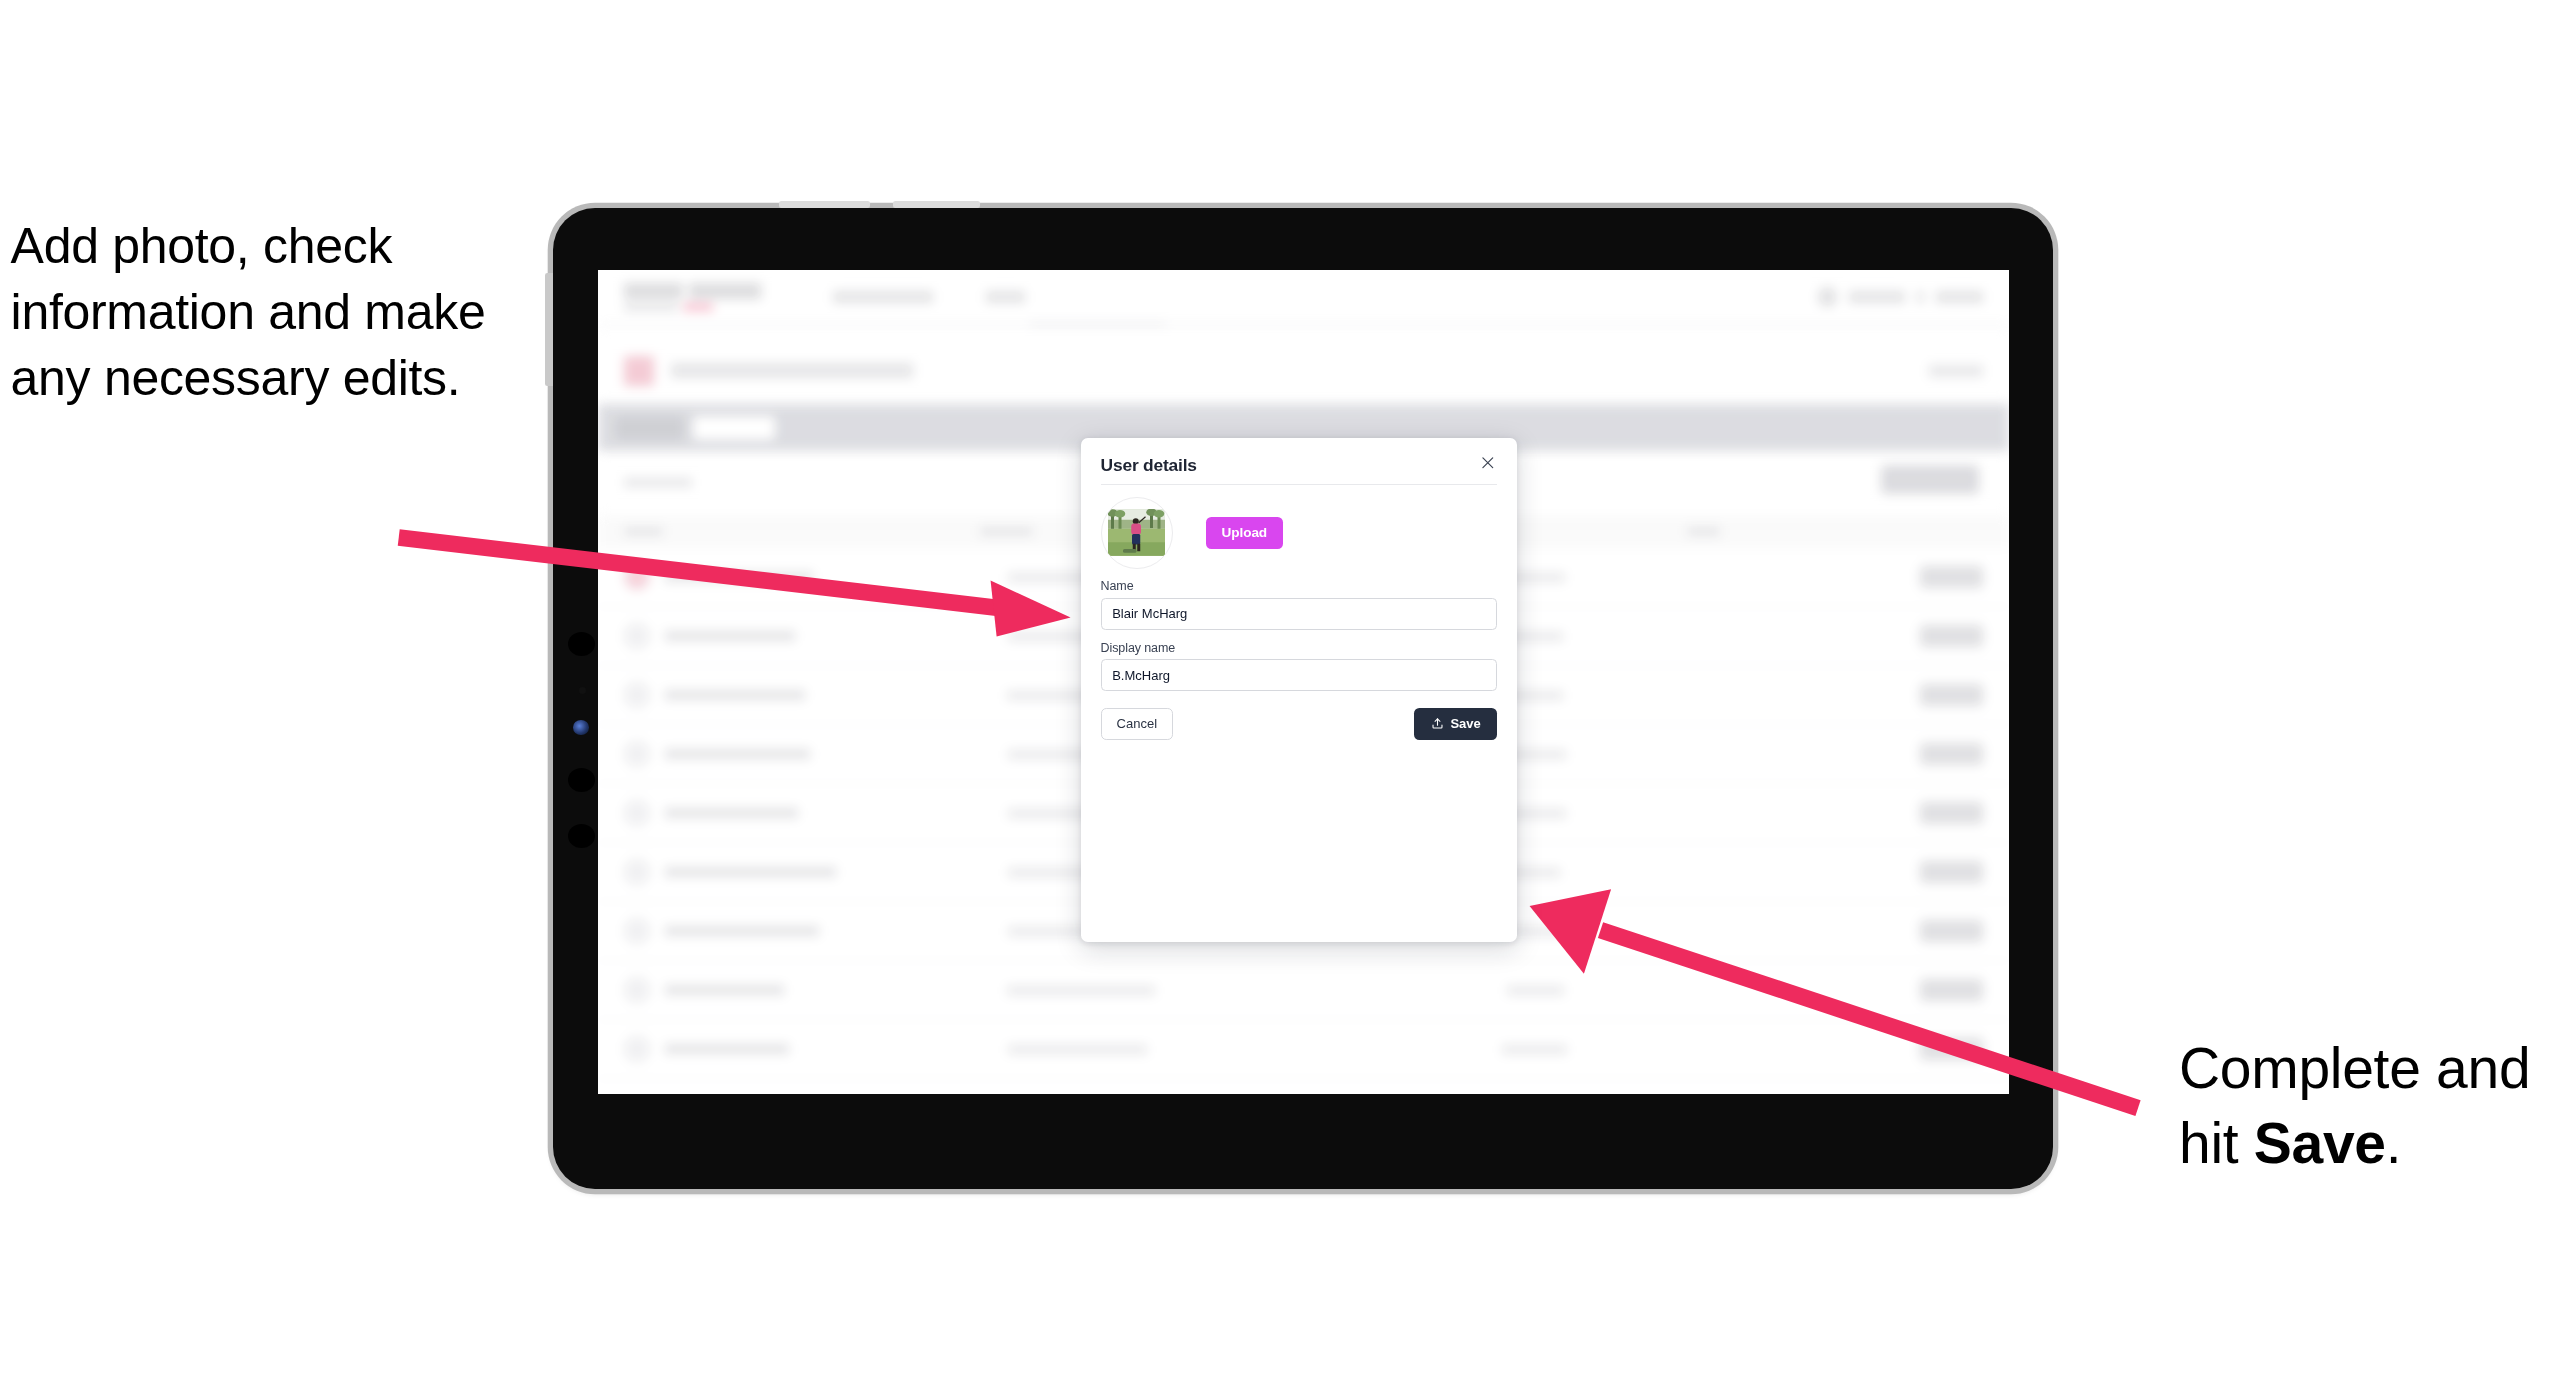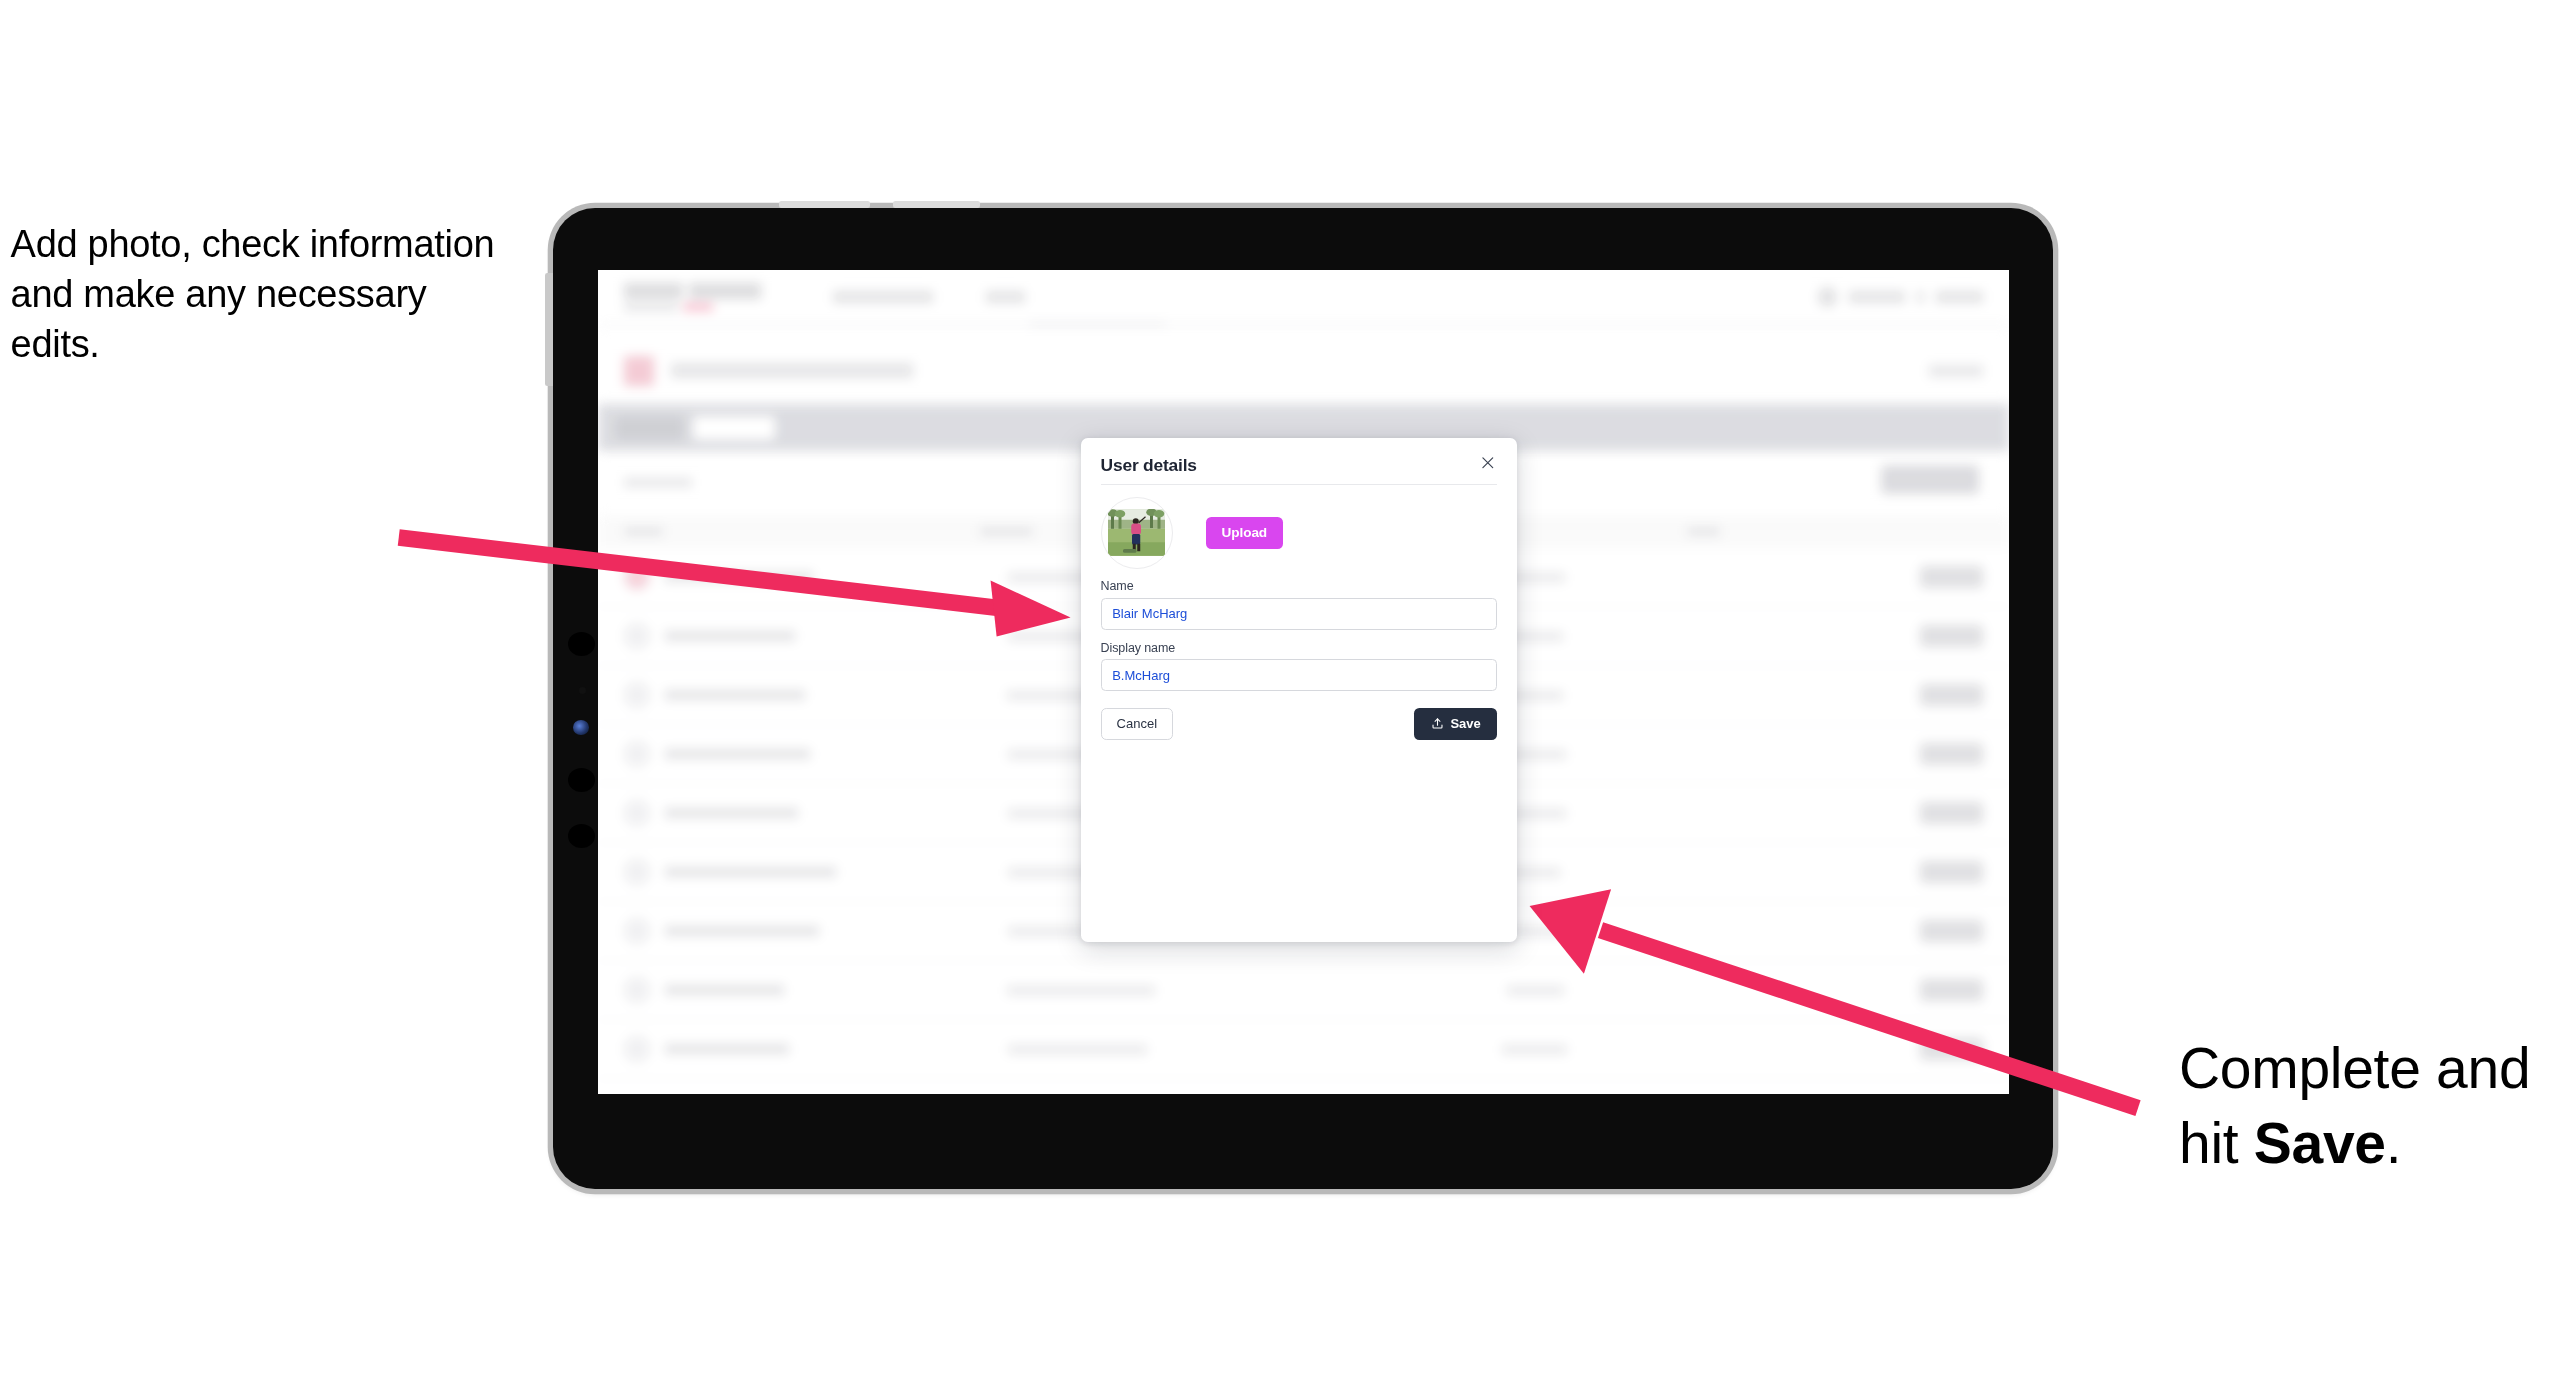--- a/index.html
+++ b/index.html
@@ -13,21 +13,21 @@
 
   
   .annotation {
     position: absolute;
     color: #000;
     font-family: "Liberation Sans", sans-serif;
     font-weight: 400;
     line-height: 1.32;
     letter-spacing: -0.3px;
   }
-  #ann-left  { left: 10.6px;  top: 219px;  width: 513px; font-size: 38px; }
+  #ann-left  { left: 10.6px;  top: 213px;  width: 513px; font-size: 50px; }
   #ann-right { left: 2179px; top: 1031px; width: 393px; font-size: 57px; }
   #ann-right .bold { font-weight: 700; }
 
   
   #arrows { position: absolute; left:0; top:0; width: 2576px; height: 1386px; pointer-events: none; }
 
   
   #tablet {
     position: absolute;
     left: 553px; top: 208px;
@@ -169,21 +169,21 @@
 
   .field { margin-top: 10.6px; }
   .field-label {
     font-size: 12.5px; color:#3a4253; margin-bottom: 4.5px; display:block; letter-spacing:-0.1px;
   }
   .field-input {
     width: 100%; height: 32px;
     border: 0.8px solid #d6d8dd; border-radius: 4.5px;
     background:#fff;
     padding: 0 10.6px;
-    font-size: 13px; color:#1d4ed8;
+    font-size: 13px; color:#0f172a;
     font-family:"Liberation Sans", sans-serif;
     display:flex; align-items:center;
   }
   .field-select {
     width: 100%; height: 33px;
     border: 0.8px solid #9a9ea8; border-radius: 4.5px;
     background:#fff;
     padding: 0 9.8px;
     display:flex; align-items:center;
     font-size: 13.2px; color:#1e2433;

